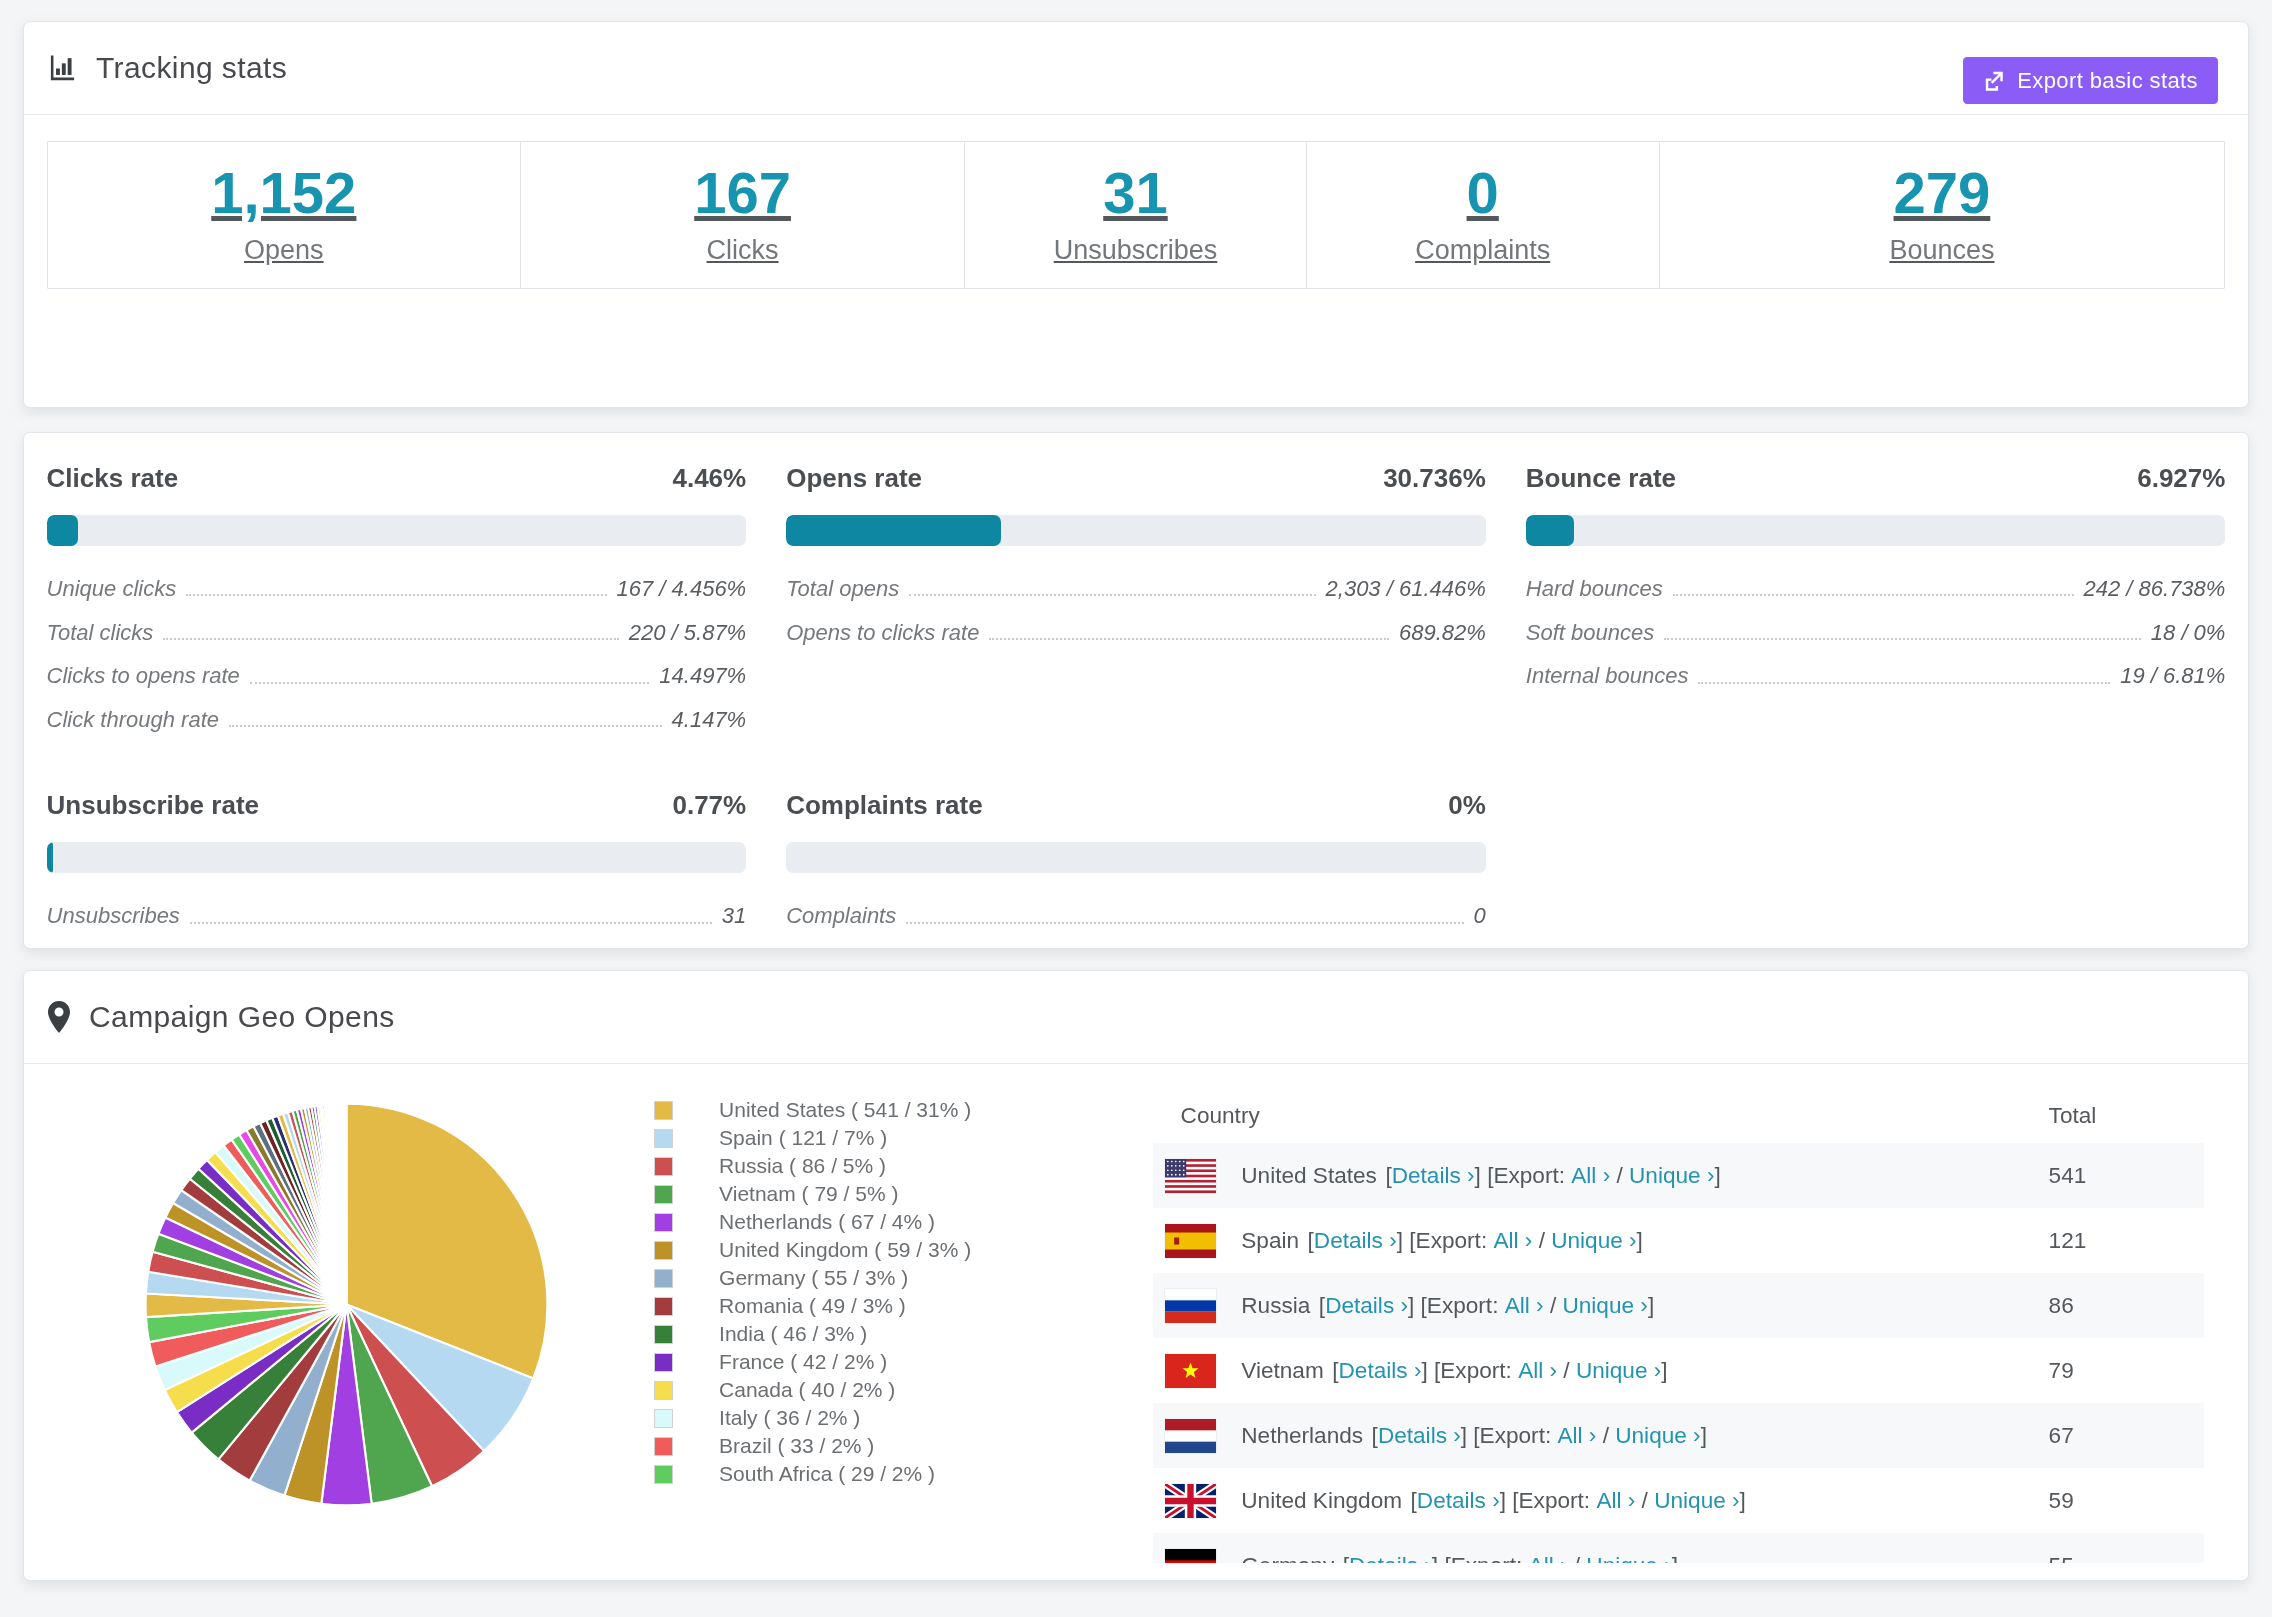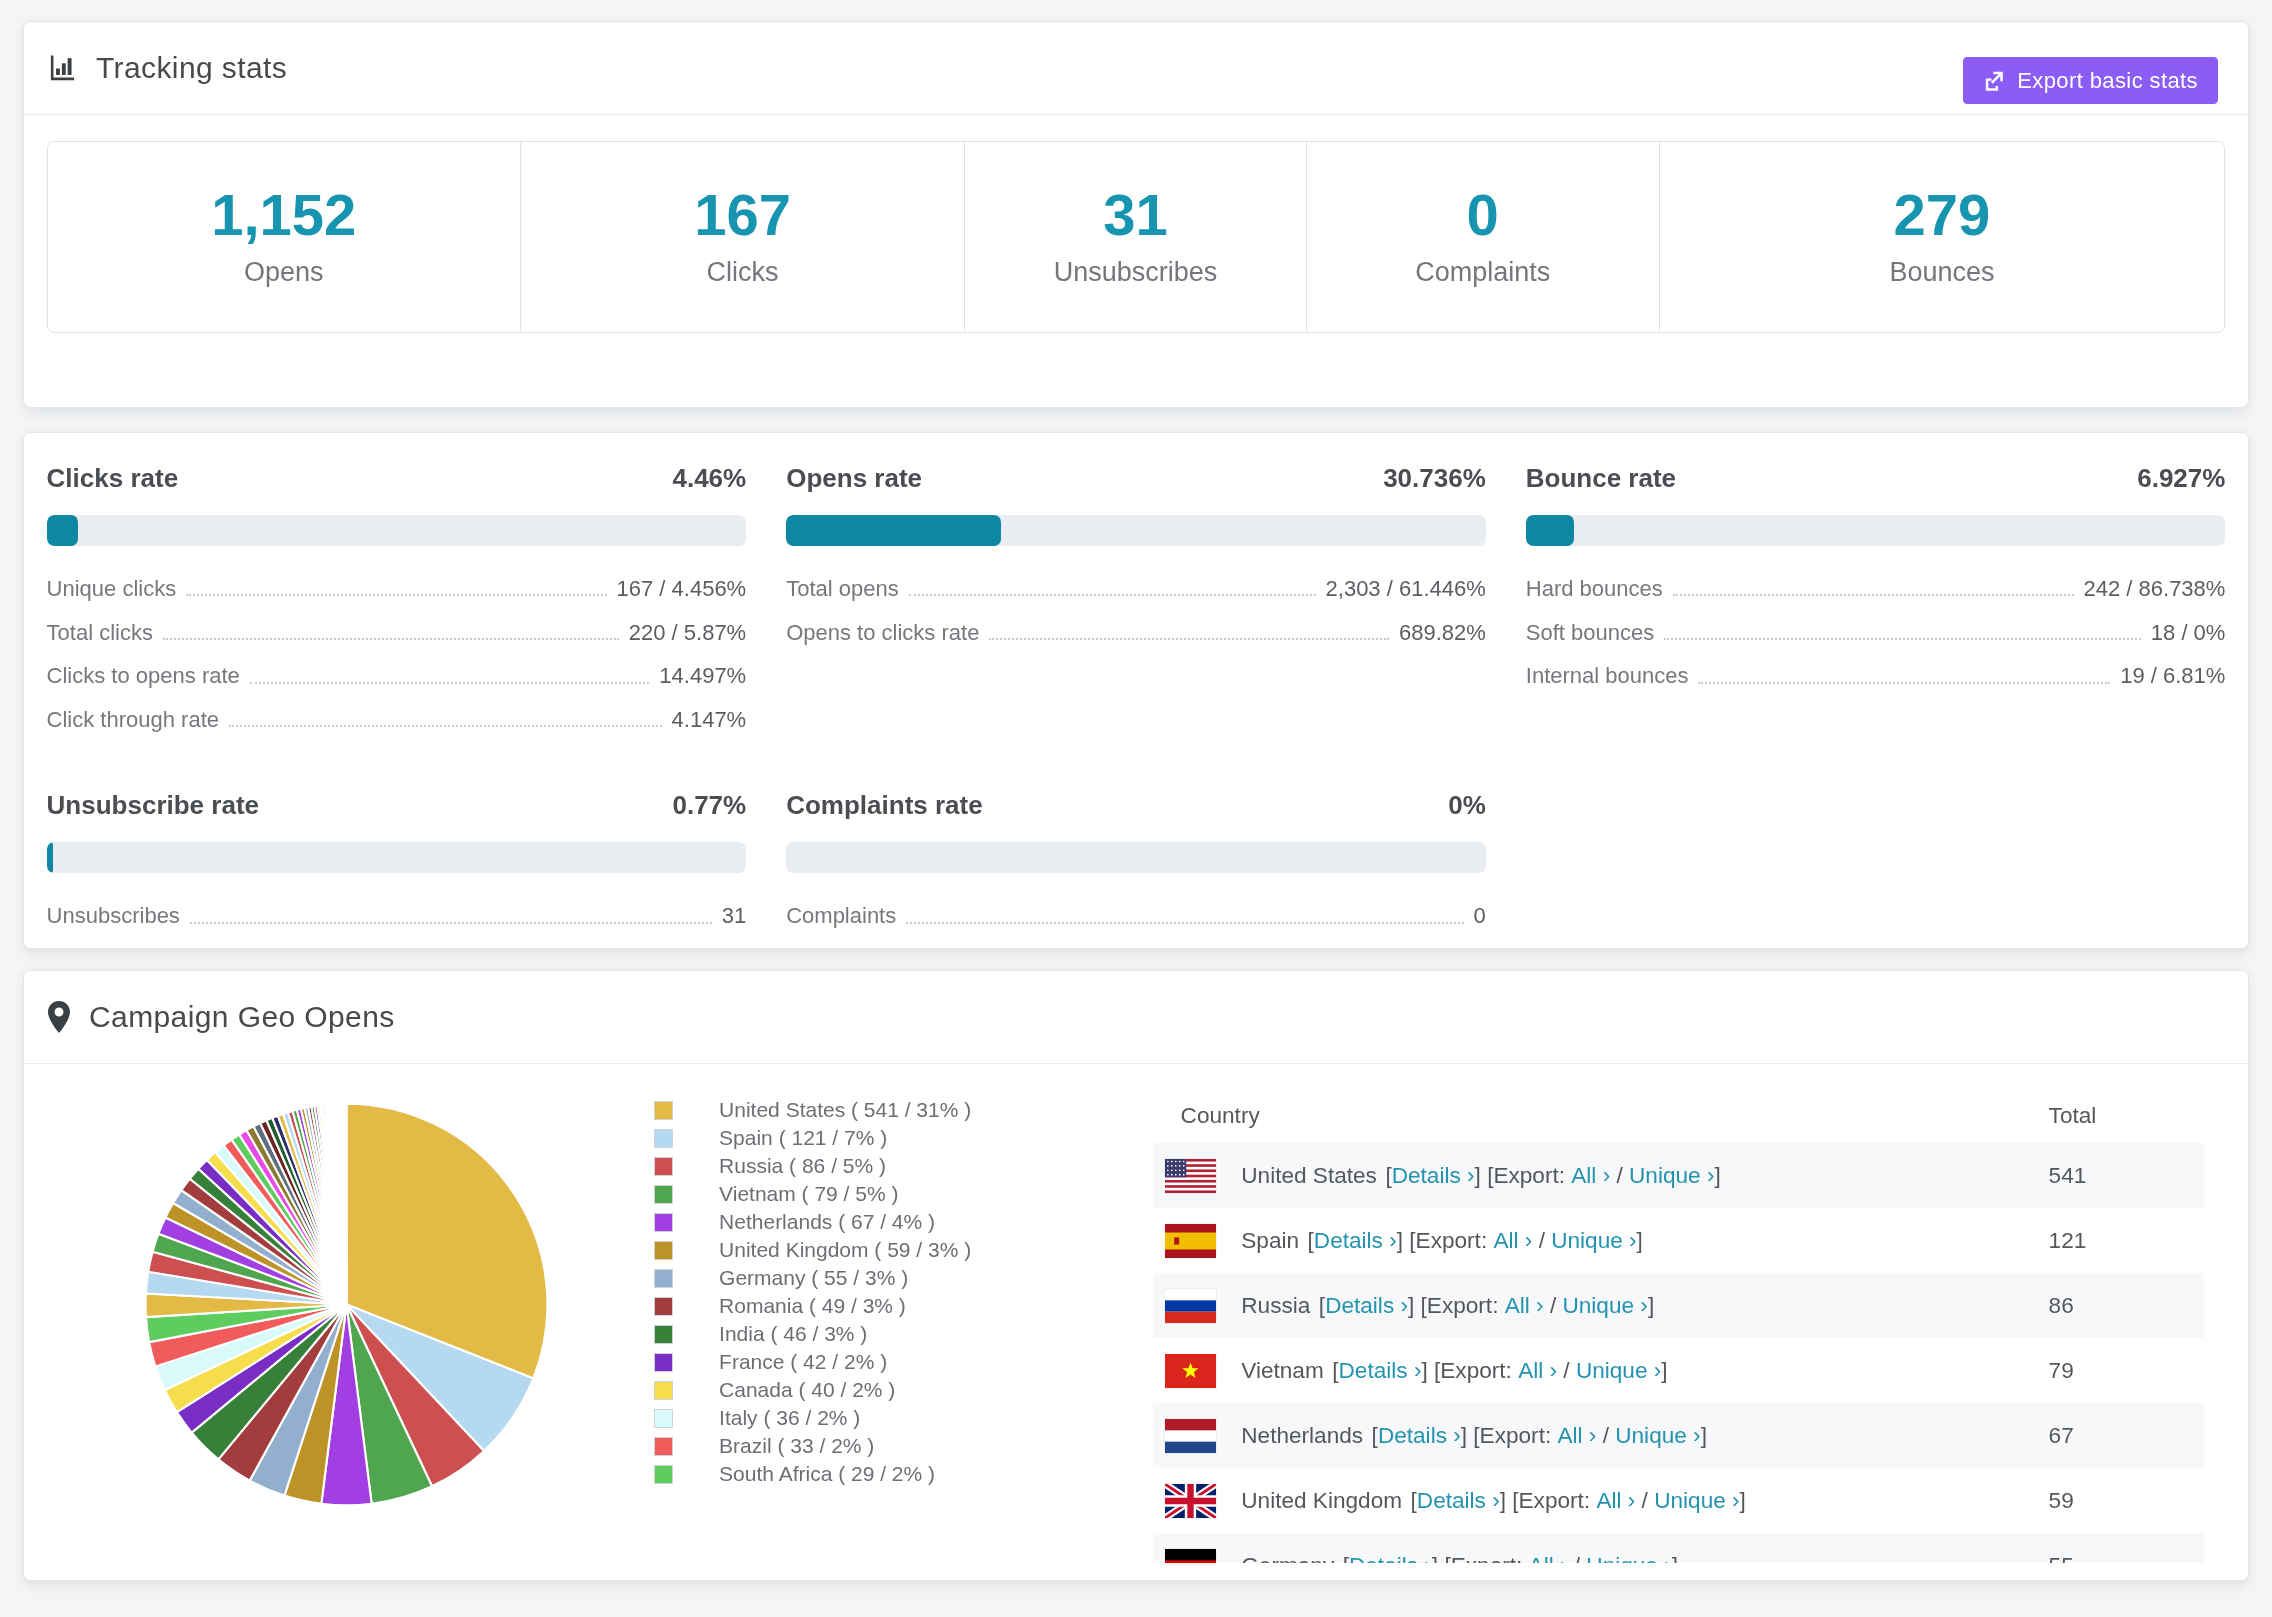--- a/index.html
+++ b/index.html
@@ -39,23 +39,23 @@
     display: flex; align-items: center; gap: 11.3px;
     background: #8b5cf6; color: #fff;
     border: none; border-radius: 4.2px;
     padding: 0 20px;
     font-size: 22px; font-family: inherit; letter-spacing: 0.4px;
     cursor: pointer;
   }
 
   
   .stats-row {
-    position: absolute; left: 22.6px; right: 22.6px; top: 119px; height: 192px;
-    border: 0.7px solid #dfe3e7; border-radius: 7px;
-    display: flex; overflow: hidden;
+    position: absolute; left: 22.6px; right: 22.6px; top: 119px; height: 148px;
+    border: 0.7px solid #dfe3e7; border-radius: 1px;
+    display: flex; overflow: hidden; text-decoration: underline;
   }
   .stat-cell {
     height: 100%;
     display: flex; flex-direction: column; align-items: center; justify-content: center;
     border-right: 0.7px solid #dfe3e7;
   }
   .stat-cell:last-child { border-right: none; }
   .stat-value { font-size: 58px; font-weight: 700; color: #1694b0; line-height: 1; }
   .stat-label { font-size: 27px; color: #73777b; margin-top: 12.7px; }
 
@@ -67,21 +67,21 @@
     padding: 30px 22.6px 0 22.6px;
     gap: 40px;
   }
   .rtitle { display: flex; justify-content: space-between; align-items: baseline; }
   .rtitle span { font-size: 26px; font-weight: 700; color: #4a4d51; }
   .bar {
     height: 31px; background: #e9ecf0; border-radius: 7px;
     margin-top: 21px; overflow: hidden; position: relative;
   }
   .bar i { display: block; height: 100%; background: #0e87a3; border-radius: 7px; }
-  .rrows { margin-top: 30px; }
+  .rrows { margin-top: 30px; font-style: italic; }
   .rrow { display: flex; align-items: flex-end; margin-bottom: 17.6px; font-size: 22px; }
   .rlabel { color: #75797d; white-space: nowrap; }
   .rleader { flex: 1; border-bottom: 2.1px dotted #c7cbcf; margin: 0 10px 5.6px 10px; min-width: 28px; }
   .rvalue { color: #5a5e62; white-space: nowrap; }
 
   
   .geo-body { position: relative; margin: 25.4px 22.6px 0 22.6px; height: 474px; }
   #pie-wrap { position: absolute; left: 88px; top: 3.5px; width: 423px; height: 423px; }
 
   #legend { position: absolute; left: 607px; top: 7px; }

